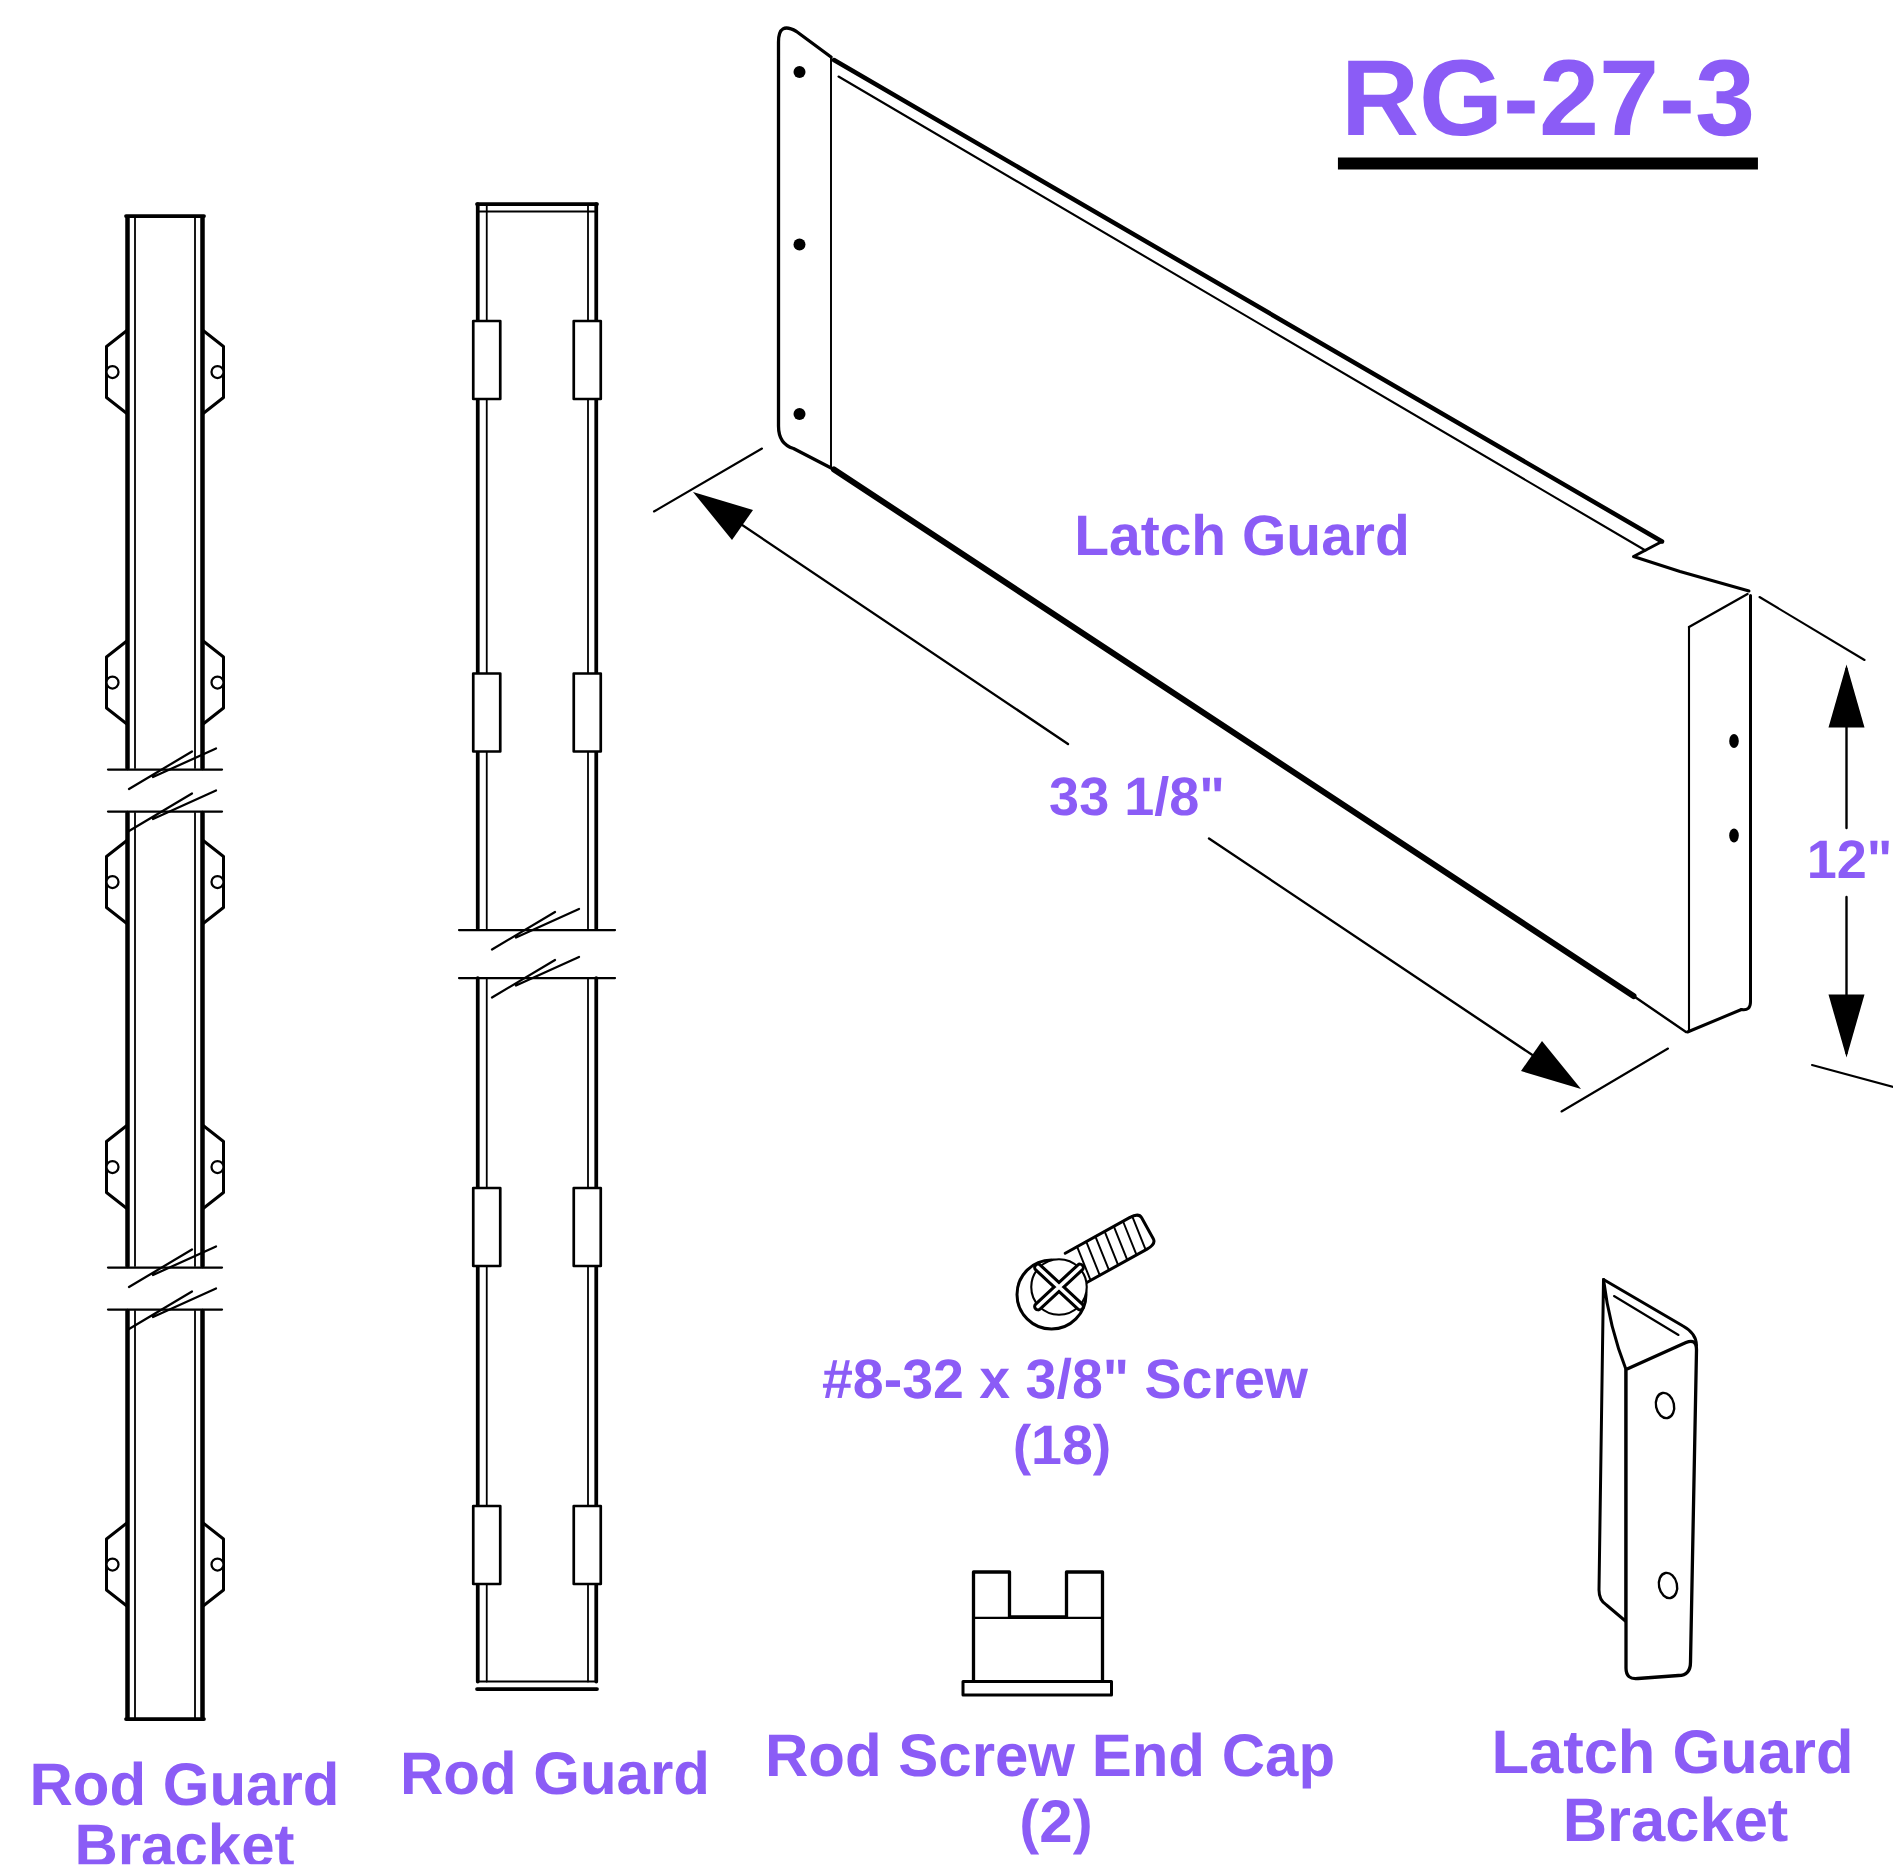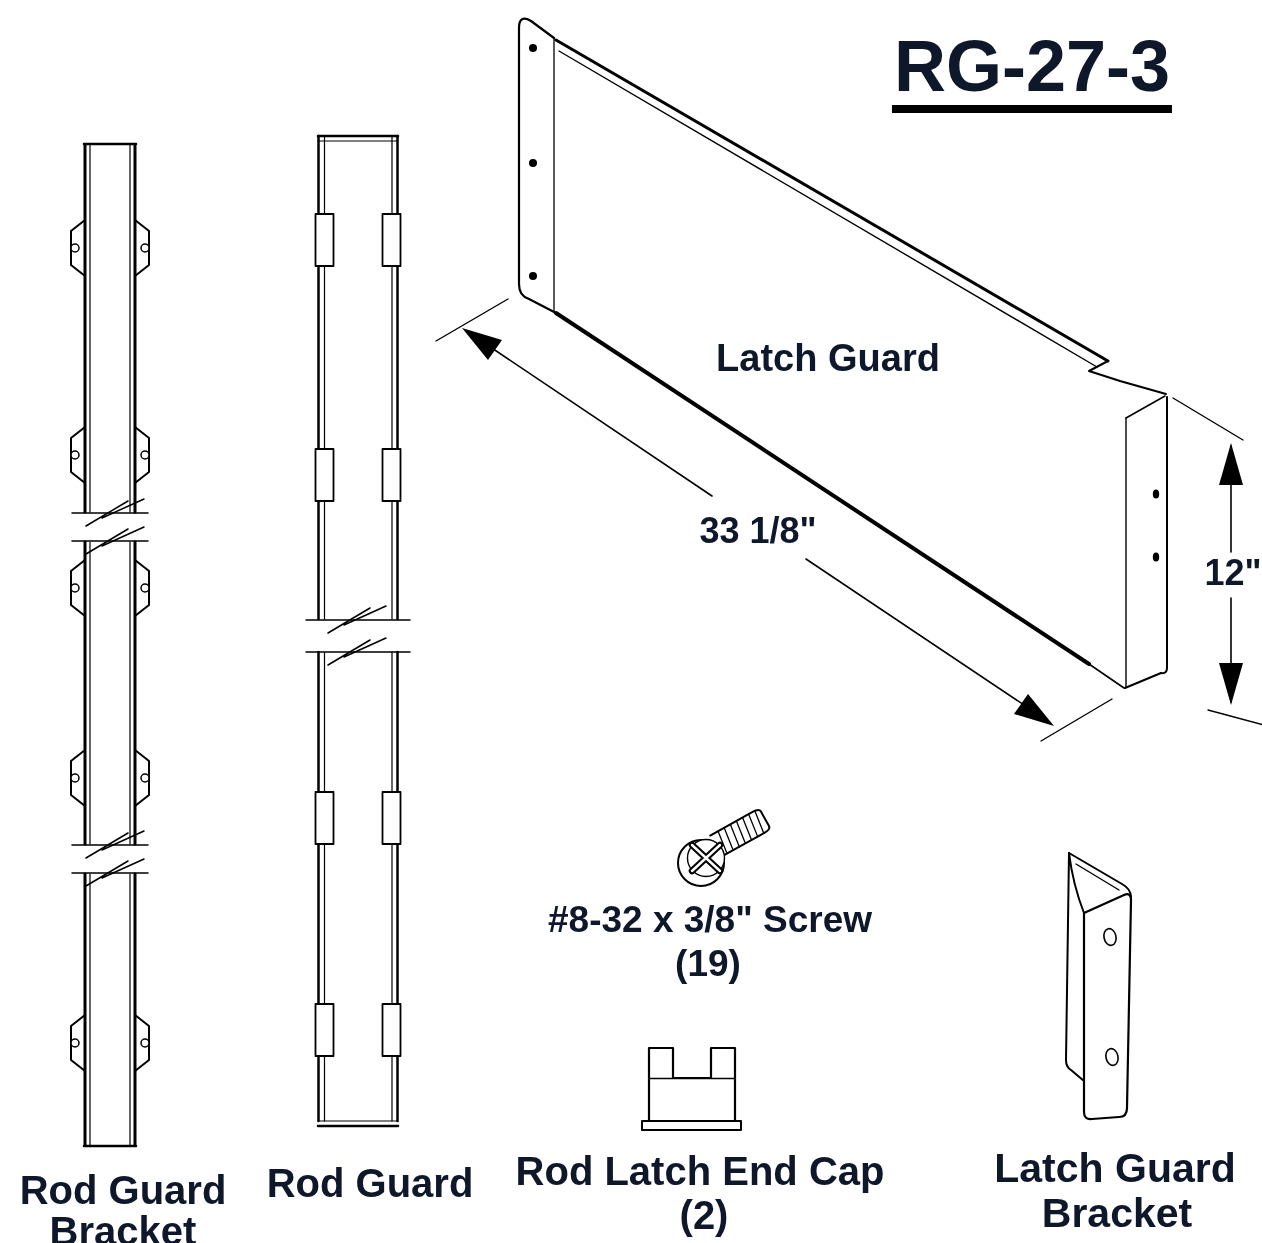--- a/index.html
+++ b/index.html
@@ -9,21 +9,21 @@
     background:#ffffff;
     font-family:"Liberation Sans", sans-serif;
     color:#000;
     overflow:hidden;
   }
   svg{position:absolute;left:0;top:0;}
   .lbl{
     position:absolute;
     transform:translateX(-50%);
     font-weight:bold;
-    color:#0f172a;
+    color:#8b5cf6;
     white-space:nowrap;
     line-height:1;
     text-align:center;
   }
   .title{
     font-size:72px;
     border-bottom:8px solid #000;
     padding:0 2px 3px 2px;
   }
   .subtitle{font-size:36px;}
@@ -187,26 +187,26 @@
   </g>
 </svg>
 
   <div class="lbl title" style="left:1032px; top:30px;">RG-27-3</div>
 
   <div class="lbl big" style="left:828px;  top:339px;">Latch Guard</div>
   <div class="lbl dim" style="left:758px;  top:513px;">33 1/8"</div>
   <div class="lbl dim" style="left:1233px; top:555px;">12"</div>
 
   <div class="lbl screwlbl" style="left:710px;  top:901px;">#8-32 x 3/8" Screw</div>
-  <div class="lbl screwlbl" style="left:708px;  top:945px;">(19)</div>
+  <div class="lbl screwlbl" style="left:708px;  top:945px;">(18)</div>
 
   <div class="lbl part" style="left:123px;  top:1170px;">Rod Guard</div>
   <div class="lbl part" style="left:123px;  top:1211px;">Bracket</div>
 
   <div class="lbl part" style="left:370px;  top:1163px;">Rod Guard</div>
 
-  <div class="lbl part" style="left:700px;  top:1151px;">Rod Latch End Cap</div>
+  <div class="lbl part" style="left:700px;  top:1151px;">Rod Screw End Cap</div>
   <div class="lbl part" style="left:704px;  top:1195px;">(2)</div>
 
   <div class="lbl part41" style="left:1115px; top:1148px;">Latch Guard</div>
   <div class="lbl part41" style="left:1117px; top:1193px;">Bracket</div>
 
 </div>
 
 </body></html>

